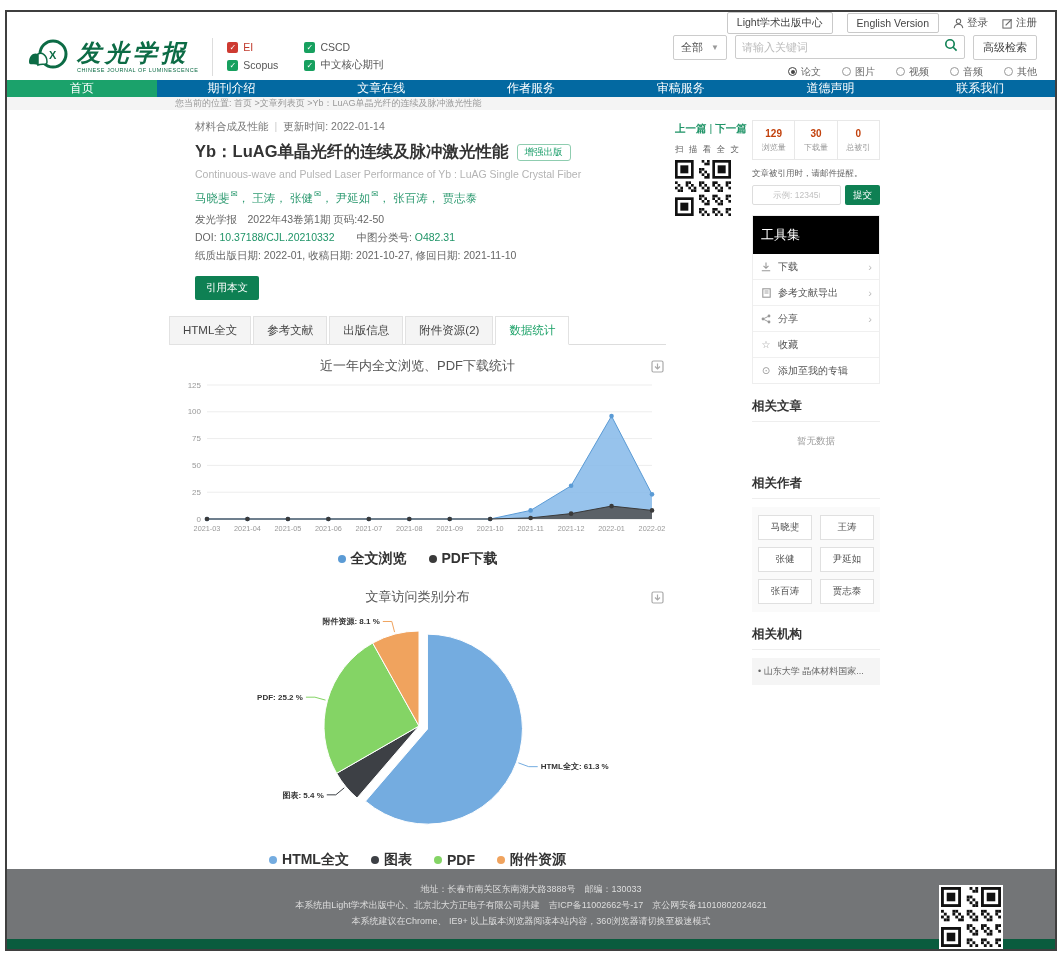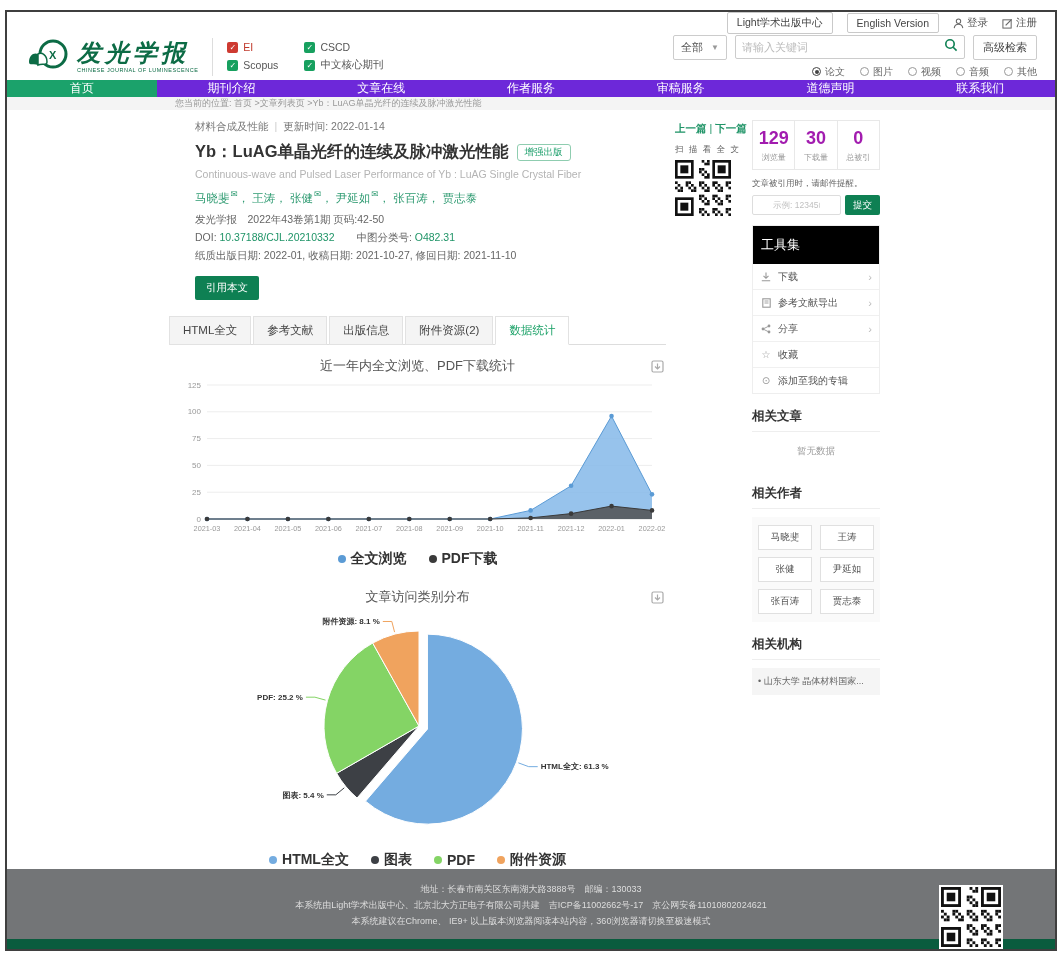--- a/index.html
+++ b/index.html
@@ -27,27 +27,27 @@
   .cb.green{background:#17a05f;}
   .badge-item.red .lbl{color:#c0392b;}
   .search-wrap{margin-left:auto;display:flex;flex-direction:column;align-items:flex-end;gap:5px;}
   .search-row{display:flex;align-items:center;gap:8px;}
   .sel{border:1px solid #ccc;border-radius:2px;font-size:11px;color:#555;padding:4px 7px;display:flex;align-items:center;gap:8px;cursor:pointer;}
   .sel .car{font-size:8px;color:#999;}
   .inp-group{border:1px solid #ccc;border-radius:2px;display:flex;align-items:center;width:230px;height:24px;padding:0 6px;gap:18px;}
   .inp-group input{border:none;outline:none;flex:1;font-size:11px;color:#333;font-family:inherit;}
   .inp-group input::placeholder{color:#bbb;}
   .adv{border:1px solid #ccc;border-radius:2px;background:#fff;font-size:11px;color:#444;padding:4px 9px;cursor:pointer;}
-  .types-row{display:flex;gap:15px;font-size:10px;color:#666;align-items:flex-start;}
+  .types-row{display:flex;gap:21px;font-size:10px;color:#666;align-items:flex-start;}
   .type-item{display:flex;align-items:center;gap:4px;cursor:pointer;}
   .radio{width:9px;height:9px;border:1px solid #999;border-radius:50%;position:relative;}
   .radio.checked{border-color:#444;}
   .radio.checked::after{content:"";position:absolute;left:1.5px;top:1.5px;width:4px;height:4px;border-radius:50%;background:#444;}
   
-  .nav{height:22px;background:#6d28d9;display:flex;}
+  .nav{height:22px;background:#0369a1;display:flex;}
   .nav-item{flex:1;color:#fff;font-size:12px;display:flex;align-items:center;justify-content:center;cursor:pointer;}
   .nav-item.active{background:#1ba26b;}
   
   .crumb{height:15px;background:#f4f4f4;font-size:9px;color:#999;display:flex;align-items:center;padding-left:168px;}
   
   .main{flex:1;display:flex;padding:10px 0 0 162px;gap:9px;}
   .col-article{width:497px;}
   .art-head{padding-left:26px;}
   .meta-line{font-size:10.5px;color:#777;margin-bottom:7px;}
   .meta-line .sep{margin:0 6px;color:#ccc;}
@@ -77,21 +77,21 @@
   .col-mini{width:68px;flex-shrink:0;padding-top:2px;}
   .prevnext{font-size:10.5px;color:#1f9467;white-space:nowrap;font-weight:bold;}
   .prevnext .d{color:#1f9467;margin:0 3px;font-weight:normal;}
   .scan-t{font-size:8.5px;color:#666;letter-spacing:1.5px;margin:8px 0 4px;white-space:nowrap;}
   .qr{width:56px;height:56px;display:block;}
   
   .col-side{width:128px;flex-shrink:0;}
   .stats{display:flex;border:1px solid #e8e8e8;}
   .stat{flex:1;text-align:center;padding:7px 0 6px;border-right:1px solid #e8e8e8;}
   .stat:last-child{border-right:none;}
-  .stat .v{font-size:18px;font-weight:bold;color:#a21caf;}
+  .stat .v{font-size:10px;font-weight:bold;color:#c2410c;}
   .stat .l{font-size:8px;color:#999;margin-top:3px;}
   .notice{font-size:8.5px;color:#666;margin:8px 0 5px;}
   .mail-row{display:flex;gap:4px;}
   .mail-row input{flex:1;min-width:0;border:1px solid #ddd;border-radius:2px;font-size:8.5px;padding:4px 20px;color:#333;font-family:inherit;outline:none;}
   .mail-row input::placeholder{color:#c0c0c0;}
   .submit{background:#0e8053;color:#fff;border:none;border-radius:2px;font-size:9.5px;padding:0 8px;cursor:pointer;}
   .tools{border:1px solid #eee;margin-top:10px;}
   .tools-head{background:#000000;color:#fff;font-size:13px;padding:10px 8px;}
   .tool{display:flex;align-items:center;gap:6px;font-size:10px;color:#555;padding:5.5px 7px;border-bottom:1px solid #f0f0f0;cursor:pointer;}
   .tool:last-child{border-bottom:none;}

